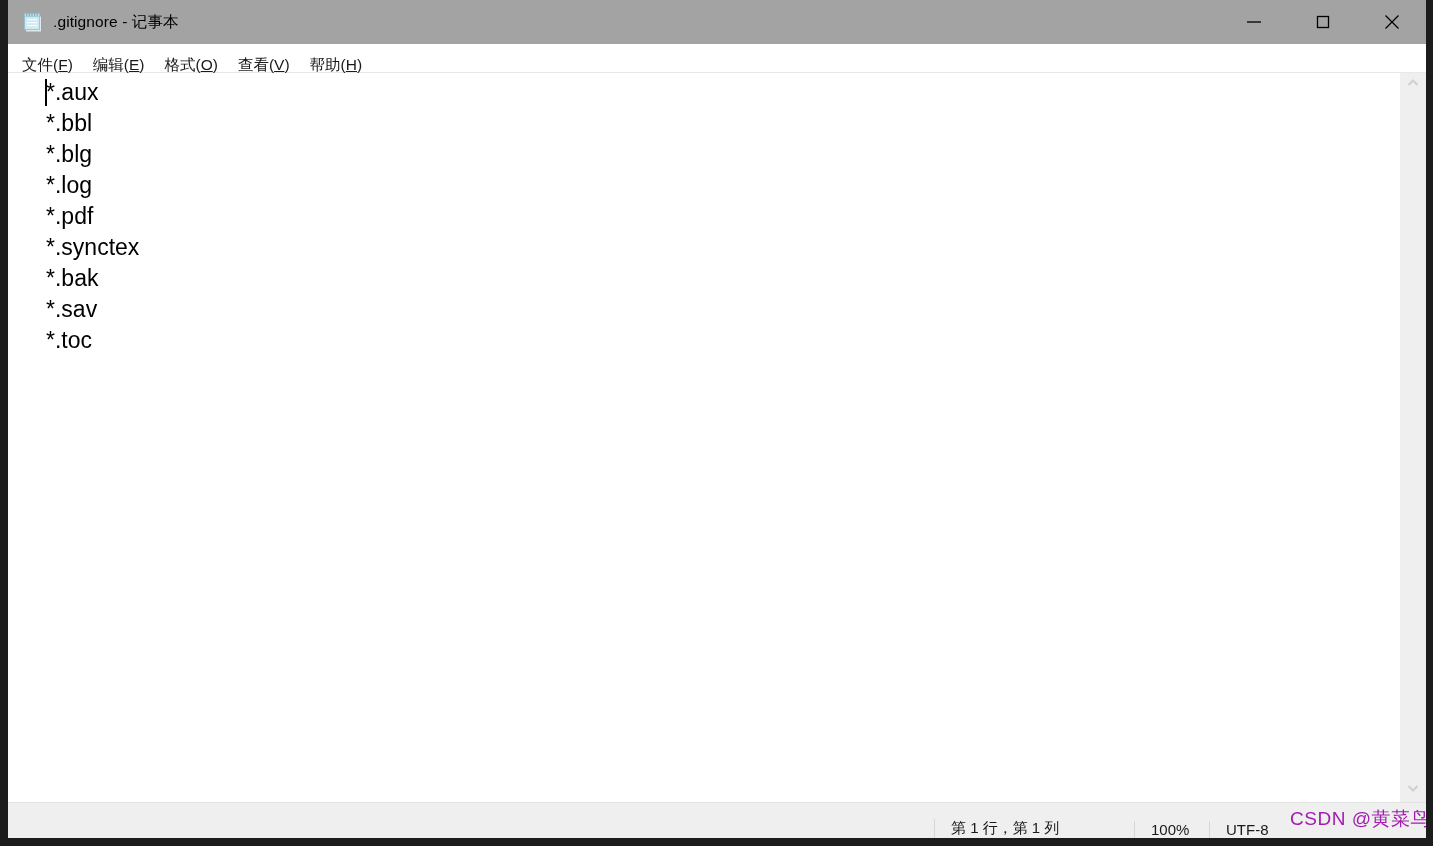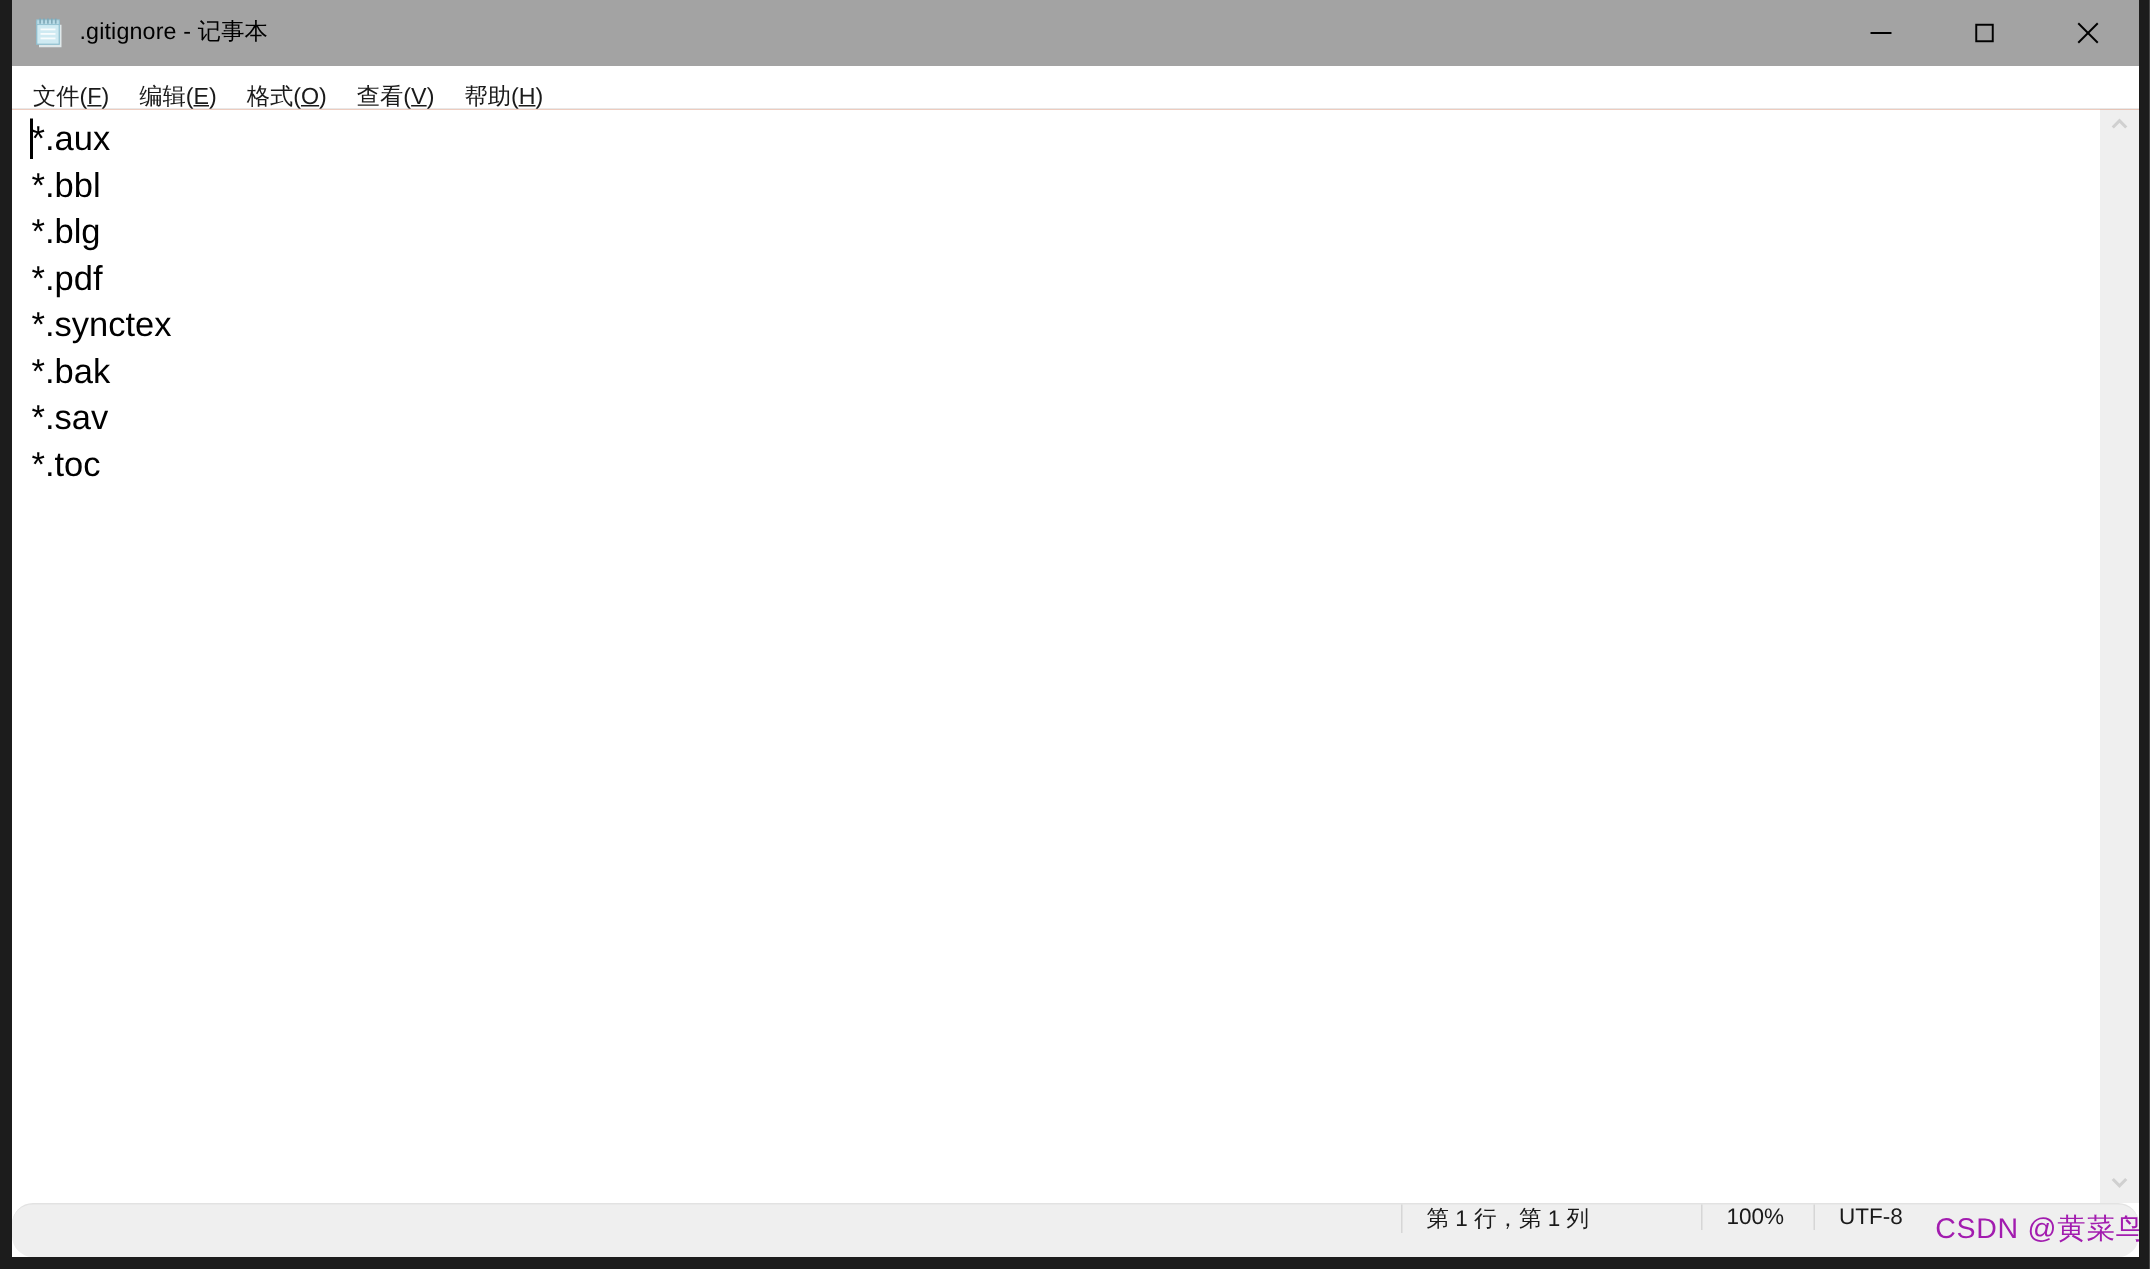--- a/index.html
+++ b/index.html
@@ -105,21 +105,22 @@
     line-height: 1;
     cursor: default;
   }
   .menu-item .mn-accel { text-decoration: underline; }
 
   
   .workspace {
     flex: 1 1 auto;
     display: flex;
     min-height: 0;
-    background: #c2410c;
+    background: #0f172a;
+    margin-left: 25px;
   }
 
   .text-area {
     flex: 1 1 auto;
     position: relative;
     background: #ffffff;
     padding-left: 13px;
     padding-top: 4px;
     overflow: hidden;
   }
@@ -167,23 +168,22 @@
     background: #efefef;
   }
 
   
   .statusbar {
     height: 36px;
     flex: 0 0 36px;
     background: #efefef;
     border-top: 1px solid #e2e2e2;
     display: flex;
-    align-items: flex-start;
-    position: relative;
-    border-radius: 14px;
+    align-items: flex-end;
+    position: relative;
   }
 
   .status-spacer { flex: 1 1 auto; }
 
   .status-cell {
     display: flex;
     align-items: center;
     border-left: 1px solid #d6d6d6;
     padding: 0 16px;
     font-size: 15px;
@@ -283,20 +283,21 @@
 
     </div>
 
     <div class="workspace">
 
       <div class="text-area">
         <div class="caret"></div>
         <div class="text-line">*.aux</div>
         <div class="text-line">*.bbl</div>
         <div class="text-line">*.blg</div>
+        <div class="text-line">*.log</div>
         <div class="text-line">*.pdf</div>
         <div class="text-line">*.synctex</div>
         <div class="text-line">*.bak</div>
         <div class="text-line">*.sav</div>
         <div class="text-line">*.toc</div>
       </div>
 
       <div class="vscroll">
         <div class="scroll-arrow">
           <span>

